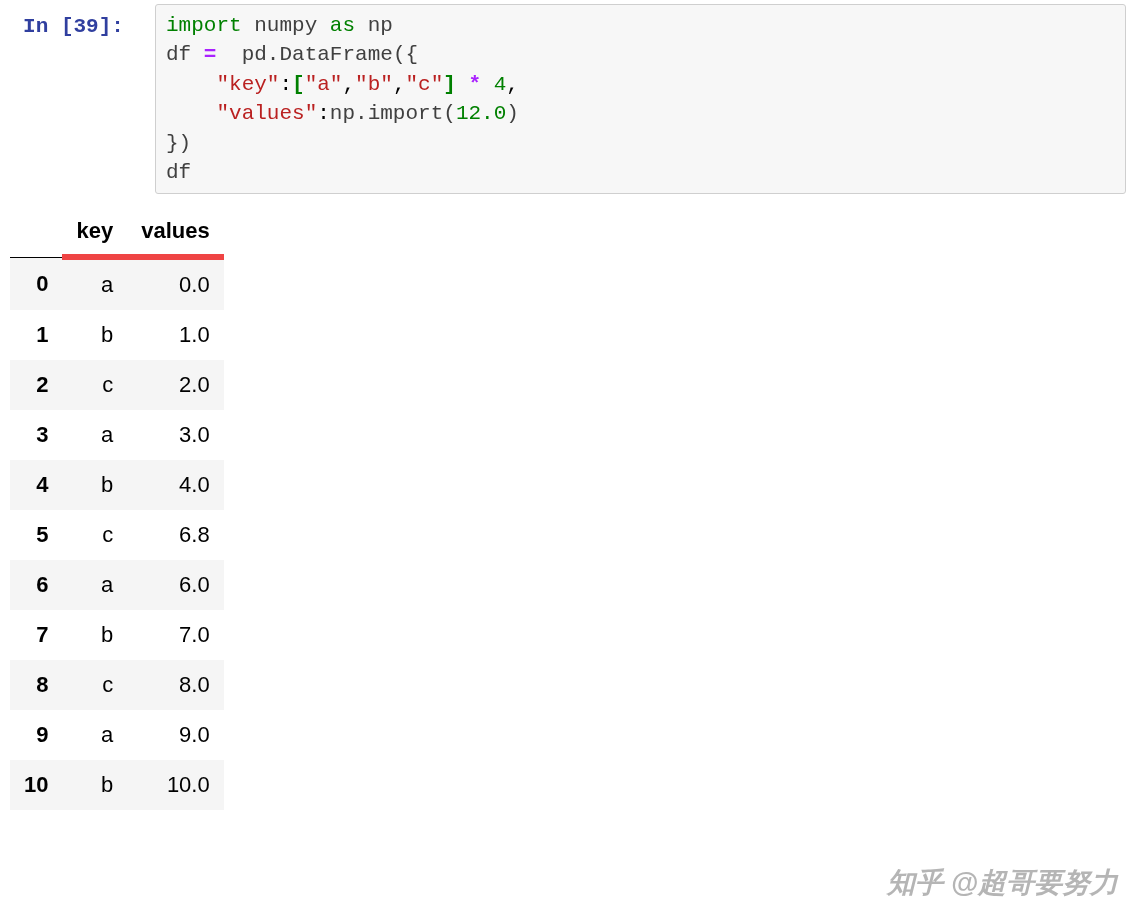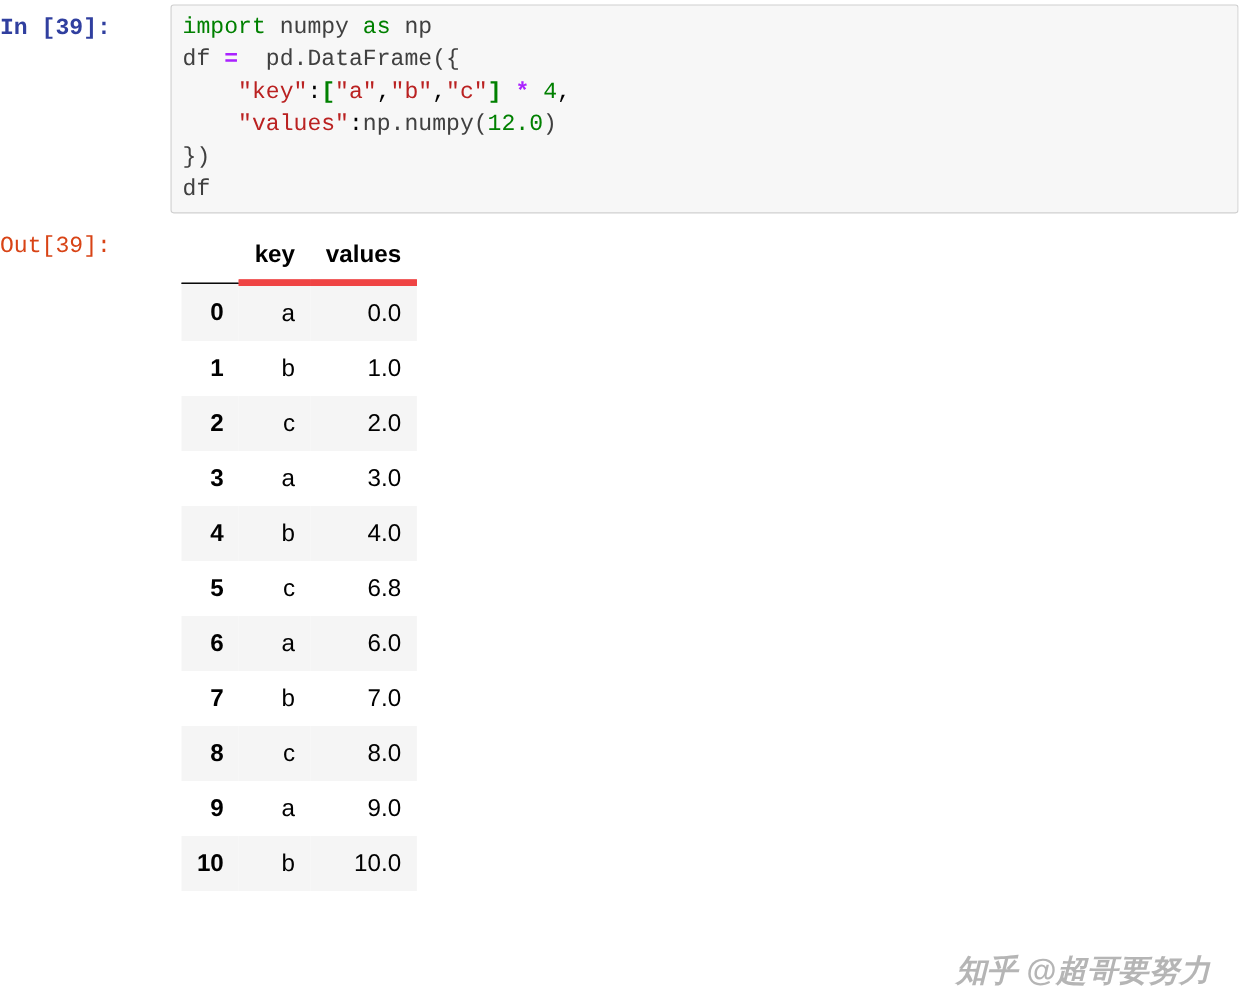--- a/index.html
+++ b/index.html
@@ -11,21 +11,21 @@
     color: #000;
   }
   .cell {
     display: flex;
     align-items: flex-start;
     padding: 4px 0;
   }
   .prompt {
     width: 155px;
     flex-shrink: 0;
-    text-align: left;
+    text-align: center;
     padding: 8px 8px 0 0;
     font-family: Menlo, Monaco, "Courier New", monospace;
     font-size: 21px;
     line-height: 1.4;
     box-sizing: border-box;
   }
   .prompt-in {
     color: #303F9F;
     font-weight: bold;
   }
@@ -86,45 +86,44 @@
   }
   table.dataframe tbody tr:nth-child(odd) {
     background: #f5f5f5;
   }
   table.dataframe tbody tr:nth-child(even) {
     background: #ffffff;
   }
 
   .watermark {
     position: fixed;
-    right: 26px;
+    right: 8px;
     bottom: 14px;
     font-size: 28px;
     font-weight: bold;
     color: rgba(120,120,120,0.55);
     font-style: italic;
     font-family: "PingFang SC","Microsoft YaHei",Arial,sans-serif;
     pointer-events: none;
   }
 </style>
 </head>
 <body>
 
 <div class="cell">
   <div class="prompt prompt-in">In [39]:</div>
   <div class="input-area"><span class="kw">import</span> <span class="nm">numpy</span> <span class="kw">as</span> <span class="nm">np</span>
 <span class="nm">df</span> <span class="op">=</span>  <span class="nm">pd.DataFrame({</span>
     <span class="str">"key"</span><span class="punct">:</span><span class="bracket-sq">[</span><span class="str">"a"</span><span class="punct">,</span><span class="str">"b"</span><span class="punct">,</span><span class="str">"c"</span><span class="bracket-sq">]</span> <span class="star">*</span> <span class="num">4</span><span class="punct">,</span>
-    <span class="str">"values"</span><span class="punct">:</span><span class="nm">np.numpy(</span><span class="num">12.0</span><span class="nm">)</span>
+    <span class="str">"values"</span><span class="punct">:</span><span class="nm">np.import(</span><span class="num">12.0</span><span class="nm">)</span>
 <span class="nm">})</span>
 <span class="nm">df</span></div>
 </div>
 
 <div class="cell">
-  <div class="prompt prompt-out">Out[39]:</div>
   <div class="output-area">
     <table class="dataframe">
       <thead>
         <tr>
           <th class="blank"></th>
           <th>key</th>
           <th>values</th>
         </tr>
       </thead>
       <tbody id="df-body">

